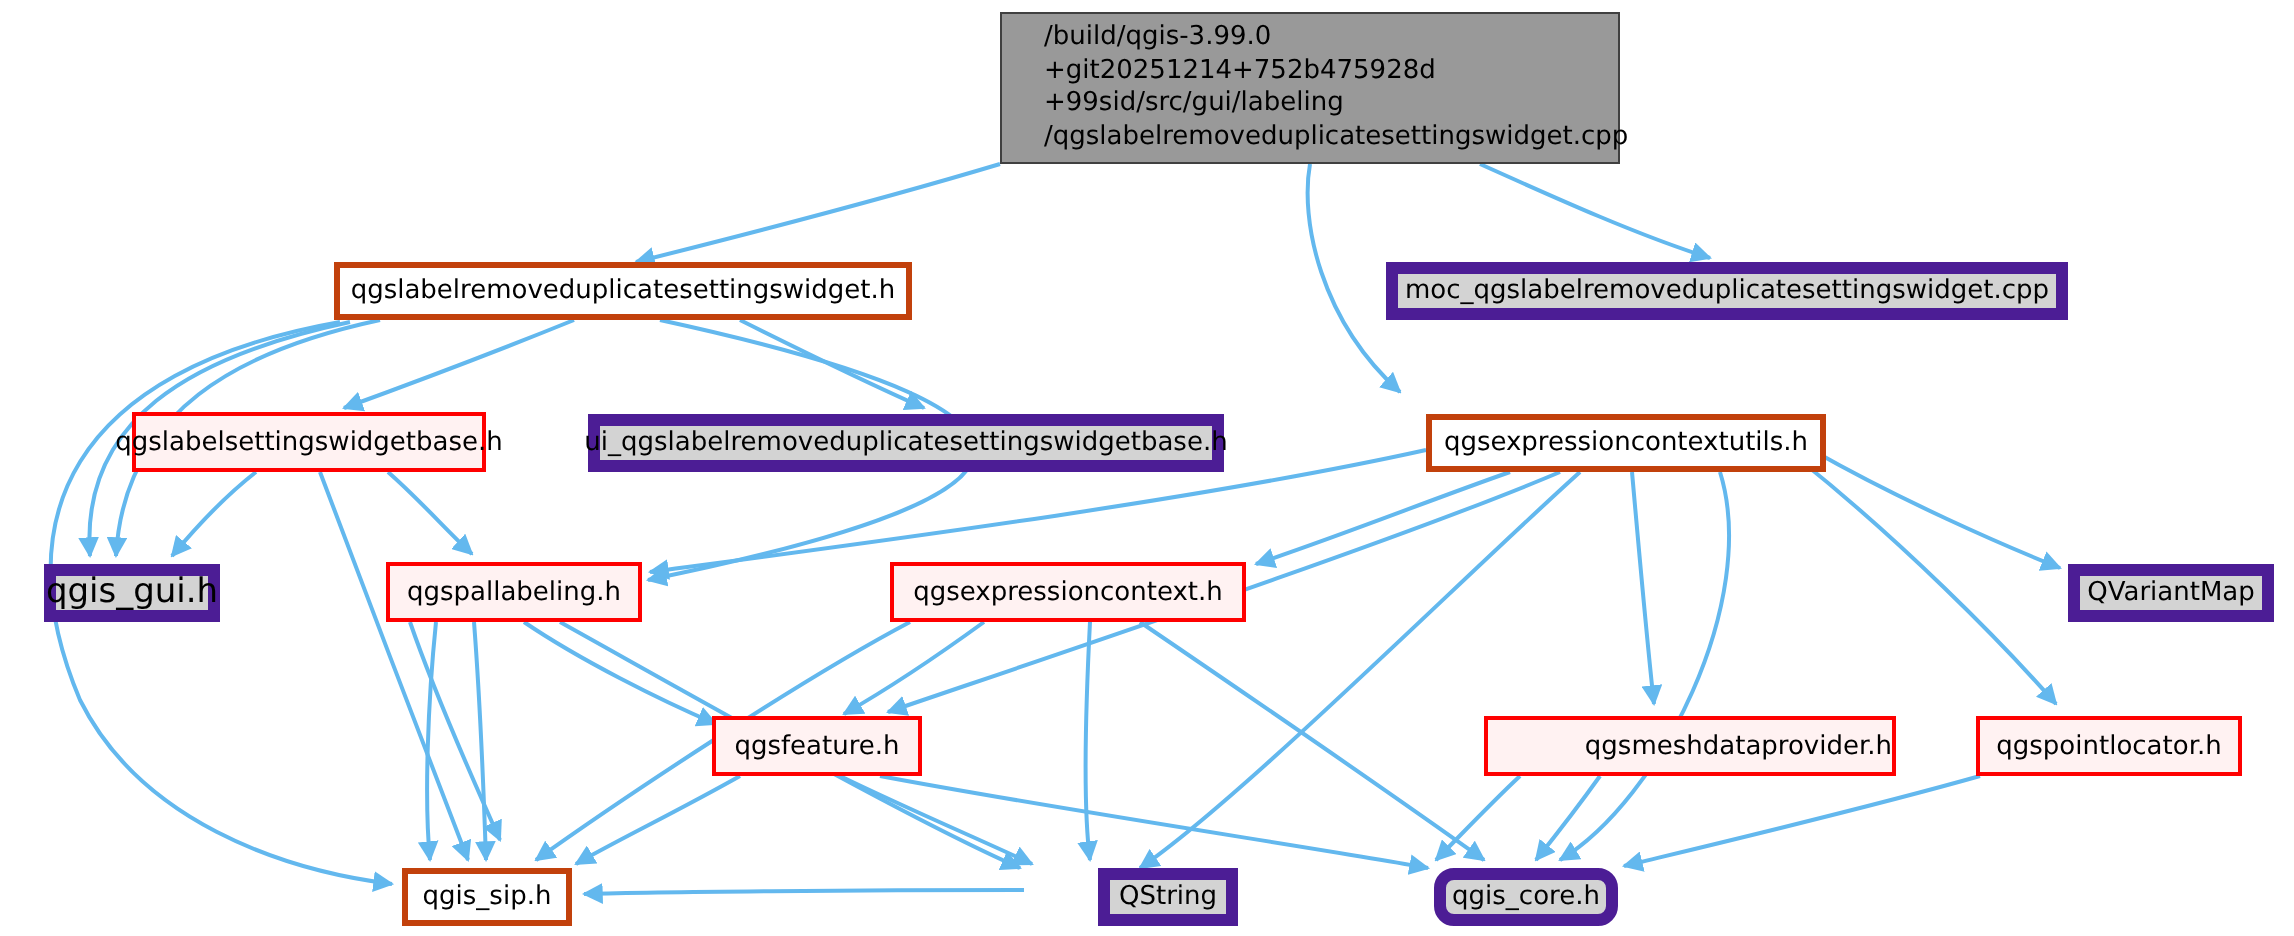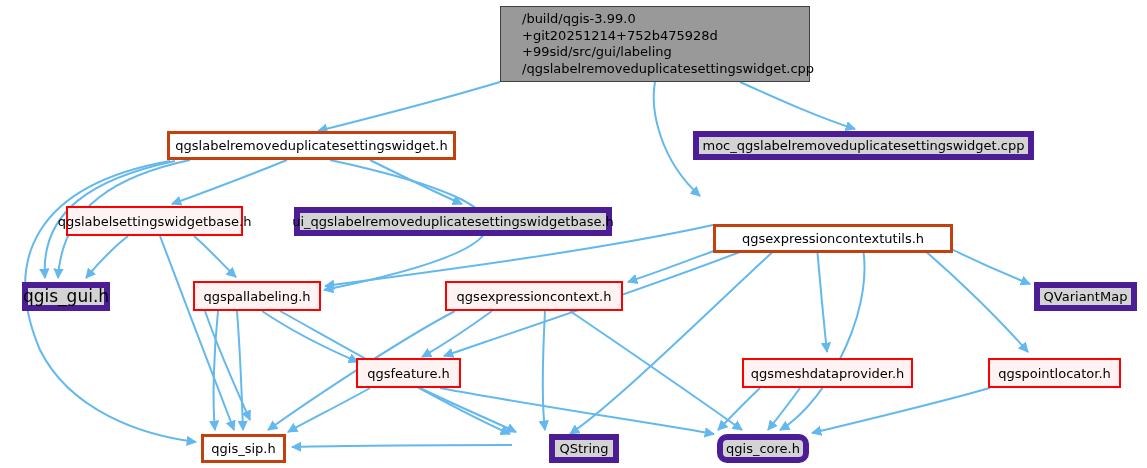--- a/index.html
+++ b/index.html
@@ -82,39 +82,39 @@
       </div>
       <div class="node n-gray" style="left: 693px; top: 131px; width: 341px; height: 29px; font-size: 13px;">
         <span class="lbl">moc_qgslabelremoveduplicatesettingswidget.cpp</span>
       </div>
       <div class="node n-red" style="left: 50px; top: 206px; width: 177px; height: 30px; font-size: 13px; margin-left: 16px;">
         <span class="lbl">qgslabelsettingswidgetbase.h</span>
       </div>
       <div class="node n-gray" style="left: 294px; top: 207px; width: 318px; height: 29px; font-size: 13px;">
         <span class="lbl">ui_qgslabelremoveduplicatesettingswidgetbase.h</span>
       </div>
-      <div class="node n-white" style="left: 713px; top: 224px; width: 240px; height: 29px; font-size: 13px;">
+      <div class="node n-white" style="left: 713px; top: 207px; width: 200px; height: 29px; font-size: 13px;">
         <span class="lbl">qgsexpressioncontextutils.h</span>
       </div>
       <div class="node n-gray" style="left: 22px; top: 282px; width: 88px; height: 29px; font-size: 17px;">
         <span class="lbl">qgis_gui.h</span>
       </div>
       <div class="node n-red" style="left: 193px; top: 281px; width: 128px; height: 30px; font-size: 13px;">
         <span class="lbl">qgspallabeling.h</span>
       </div>
       <div class="node n-red" style="left: 445px; top: 281px; width: 178px; height: 30px; font-size: 13px;">
         <span class="lbl">qgsexpressioncontext.h</span>
       </div>
       <div class="node n-gray" style="left: 1034px; top: 282px; width: 103px; height: 29px; font-size: 13px;">
         <span class="lbl">QVariantMap</span>
       </div>
       <div class="node n-red" style="left: 356px; top: 358px; width: 105px; height: 30px; font-size: 13px;">
         <span class="lbl">qgsfeature.h</span>
       </div>
-      <div class="node n-red" style="left: 742px; top: 358px; width: 171px; height: 30px; font-size: 13px;">
+      <div class="node n-red" style="left: 742px; top: 358px; width: 206px; height: 30px; font-size: 13px; justify-content: flex-end;">
         <span class="lbl">qgsmeshdataprovider.h</span>
       </div>
       <div class="node n-red" style="left: 988px; top: 358px; width: 133px; height: 30px; font-size: 13px;">
         <span class="lbl">qgspointlocator.h</span>
       </div>
       <div class="node n-white" style="left: 201px; top: 434px; width: 85px; height: 29px; font-size: 13px;">
         <span class="lbl">qgis_sip.h</span>
       </div>
       <div class="node n-gray" style="left: 514px; top: 434px; width: 70px; height: 29px; font-size: 13px; margin-left: 35px;">
         <span class="lbl">QString</span>

